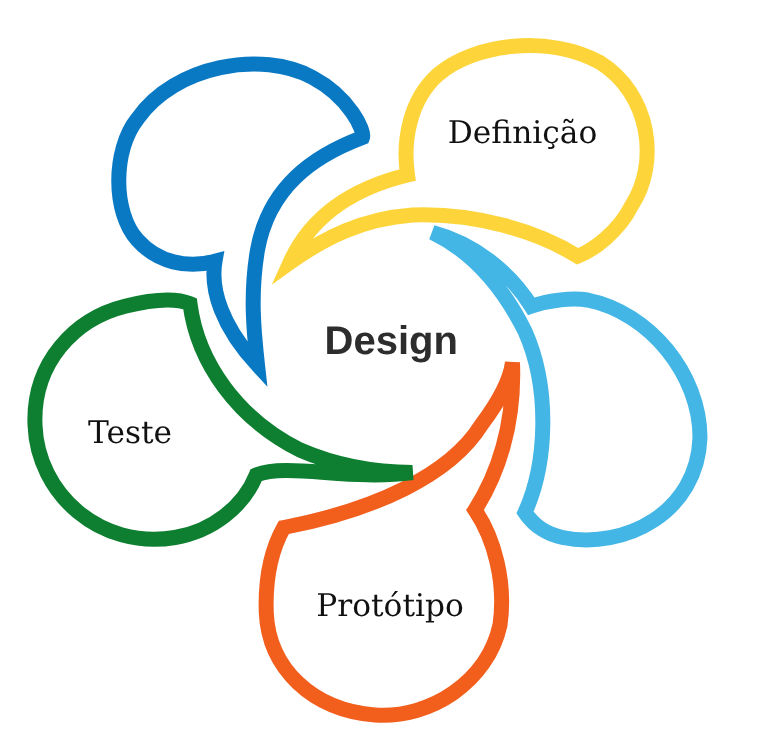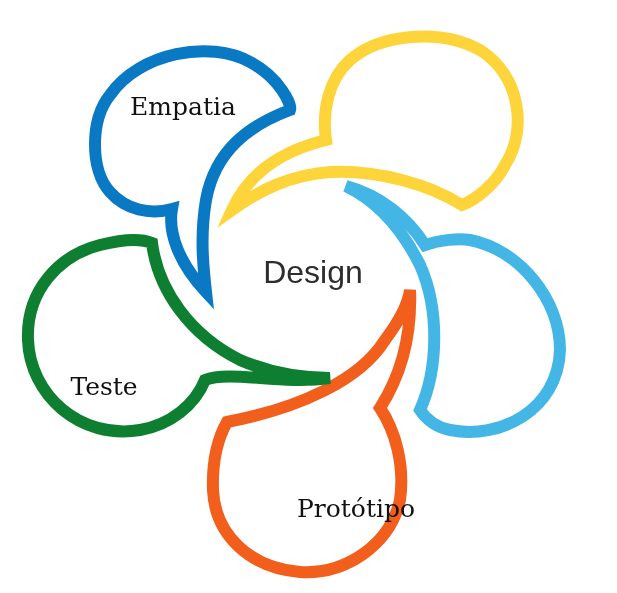--- a/index.html
+++ b/index.html
@@ -1,21 +1,21 @@
 <!DOCTYPE html>
 <html><head>
   <meta charset="utf-8">
   <style>
     html, body { margin:0; padding:0; background:#ffffff; }
     #stage { position:relative; width:617px; height:593px; overflow:hidden; background:#fff; }
     svg { position:absolute; left:0; top:0; }
     .petal { fill:none; stroke-width:12; stroke-linejoin:miter; stroke-linecap:butt; }
     .label { position:absolute; font-family:"DejaVu Serif", "Liberation Serif", serif; font-size:25px; color:#111; white-space:nowrap; transform:translate(-50%,-50%); }
     .center { position:absolute; left:313px; top:272px; transform:translate(-50%,-50%); text-align:center;
-      font-family:"Liberation Sans", "DejaVu Sans", sans-serif; font-weight:normal; font-size:32px; line-height:40px; color:#2d2d2d; }
+      font-family:"Liberation Sans", "DejaVu Sans", sans-serif; font-weight:bold; font-size:32px; line-height:40px; color:#2d2d2d; }
   </style>
 </head>
 <body>
 
 <div id="stage">
   <svg width="617" height="593" viewBox="0 0 617 593">
 
     <path class="petal" stroke="#0a79c4" d="M206,292 C178,262 168,232 172,209 C150,215 126,210 110,192 C90,170 90,120 110,95 C140,52 210,40 250,62 C280,78 292,105 290,110 C250,125 215,150 206,200 C200,235 203,265 206,292 Z"></path>
 
     <path class="petal" stroke="#fdd53a" d="M232,210 C250,170 285,150 326,140 C322,112 328,80 350,60 C380,34 440,28 480,50 C520,75 528,130 505,165 C495,185 475,200 462,205 C430,185 380,170 330,172 C290,175 260,190 232,210 Z"></path>
@@ -24,16 +24,16 @@
 
     <path class="petal" stroke="#f25e1c" d="M410,290 C412,340 398,380 380,408 C395,430 405,465 400,500 C390,545 345,575 300,572 C250,568 215,535 213,490 C212,460 218,438 227,422 C300,408 360,380 385,340 C400,320 408,305 410,290 Z"></path>
 
     <path class="petal" stroke="#0e7f31" d="M330,378 C280,385 230,370 205,380 C195,405 170,425 140,430 C80,440 30,395 28,340 C26,290 60,255 100,245 C120,240 140,238 152,243 C158,290 190,335 240,360 C270,373 300,378 330,378 Z"></path>
   </svg>
 
   <div class="center">
     <div>Design</div>
   </div>
 
-  <div class="label" style="left:183px;top:106px;">Empatia</div>
-  <div class="label" style="left:312px;top:508px;margin-left:44px;">Protótipo</div>
-  <div class="label" style="left:104px;top:346px;margin-top:40px;">Teste</div>
+  <div class="label" style="left:418px;top:106px;">Definição</div>
+  <div class="label" style="left:312px;top:484px;">Protótipo</div>
+  <div class="label" style="left:104px;top:346px;">Teste</div>
 </div>
 
 </body></html>

